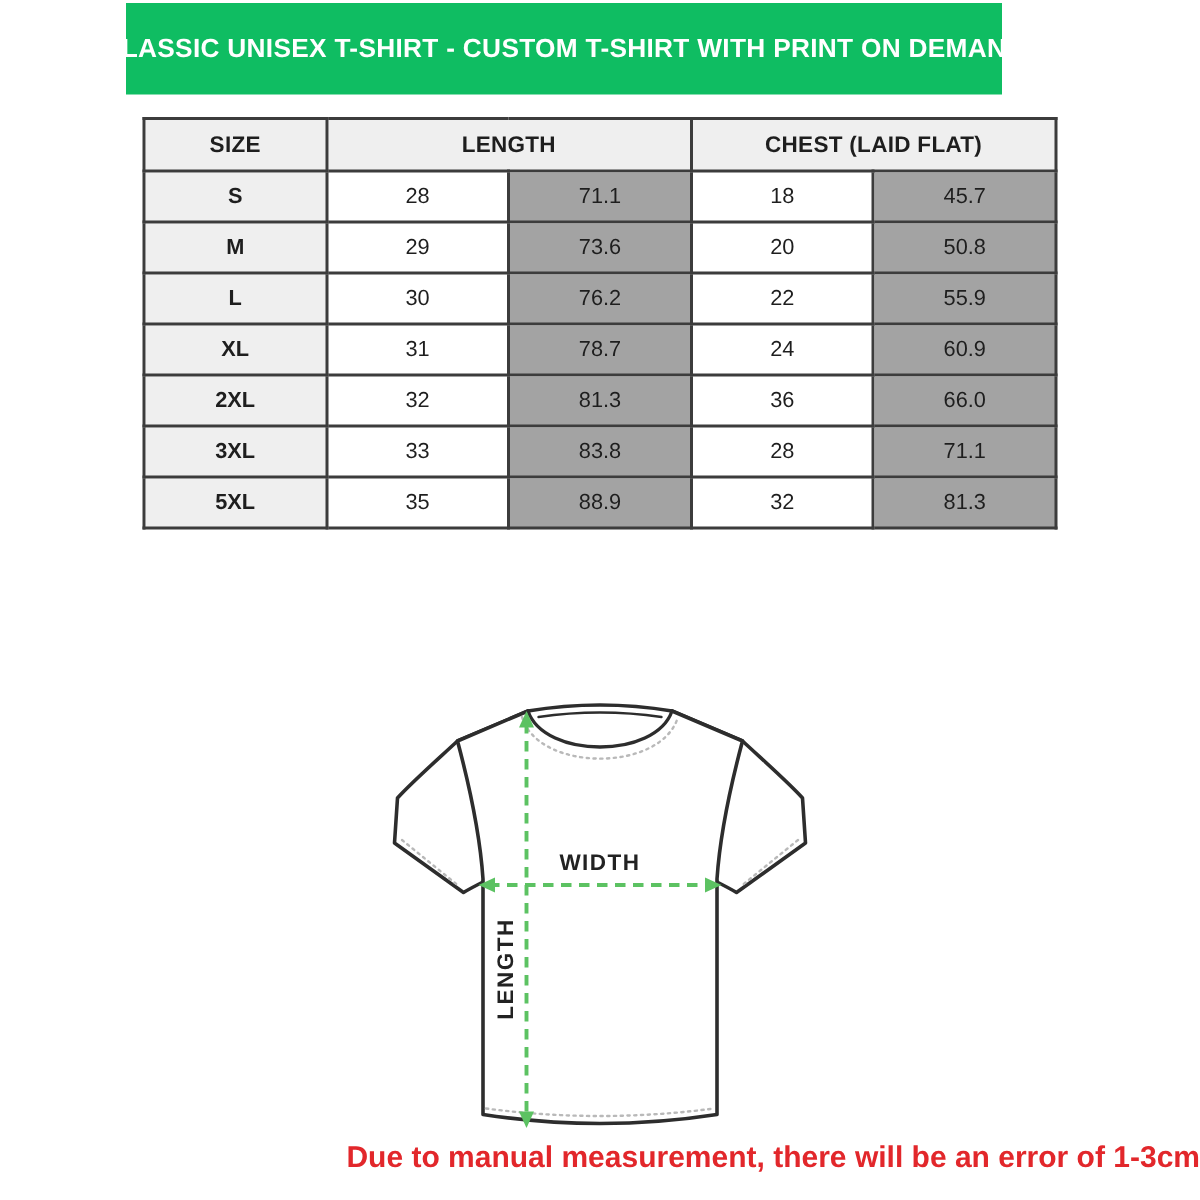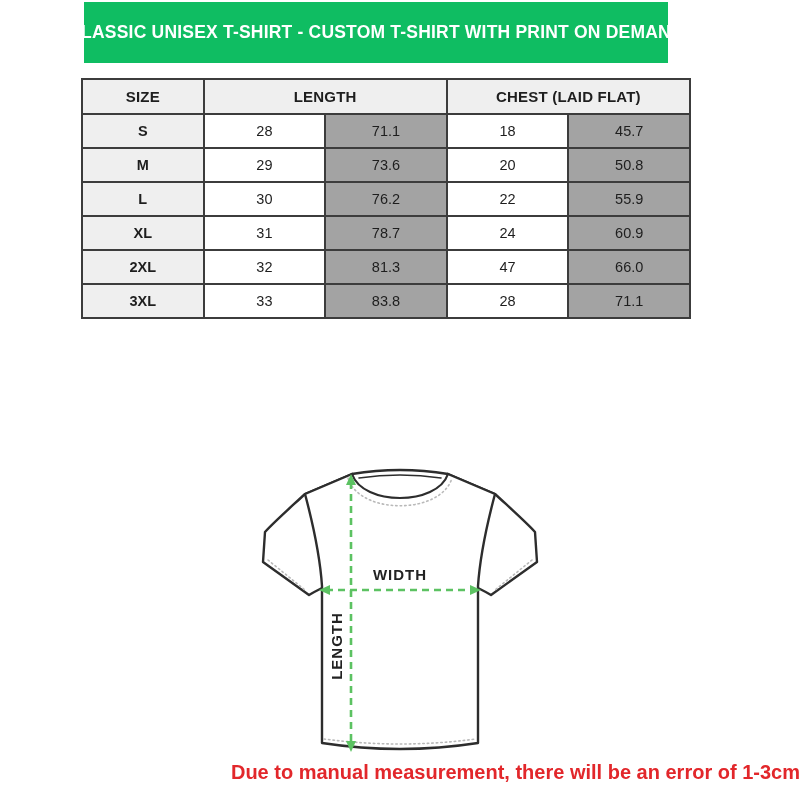--- a/index.html
+++ b/index.html
@@ -12,21 +12,21 @@
   .banner{
     position:absolute;left:84px;top:2px;width:584px;height:61px;
     background:#0fbd62;display:flex;align-items:center;justify-content:center;
   }
   .banner span{
     color:#ffffff;font-weight:700;font-size:17.5px;letter-spacing:.2px;
     white-space:nowrap;
   }
   
   table.size-chart{
-    position:absolute;left:81px;top:78px;width:610px;
+    position:absolute;left:95px;top:78px;width:610px;
     border-collapse:collapse;table-layout:fixed;
   }
   .size-chart th,.size-chart td{
     border:2px solid #3c3c3c;text-align:center;vertical-align:middle;
     padding:0;color:#1e1e1e;overflow:hidden;
   }
   .size-chart thead th{
     height:33px;background:#efefef;font-weight:700;font-size:15px;letter-spacing:.2px;
   }
   .size-chart tbody td{height:32px;font-size:14.5px;font-weight:500;background:#ffffff;}
@@ -98,29 +98,36 @@
       <td class="c-size">XL</td>
       <td class="c-in">31</td>
       <td class="c-cm">78.7</td>
       <td class="c-in">24</td>
       <td class="c-cm">60.9</td>
     </tr>
     <tr>
       <td class="c-size">2XL</td>
       <td class="c-in">32</td>
       <td class="c-cm">81.3</td>
-      <td class="c-in">47</td>
+      <td class="c-in">36</td>
       <td class="c-cm">66.0</td>
     </tr>
     <tr>
       <td class="c-size">3XL</td>
       <td class="c-in">33</td>
       <td class="c-cm">83.8</td>
       <td class="c-in">28</td>
       <td class="c-cm">71.1</td>
+    </tr>
+    <tr>
+      <td class="c-size">5XL</td>
+      <td class="c-in">35</td>
+      <td class="c-cm">88.9</td>
+      <td class="c-in">32</td>
+      <td class="c-cm">81.3</td>
     </tr>
   </tbody>
 </table>
 
 <div class="diagram">
   <svg viewBox="0 0 288 292" xmlns="http://www.w3.org/2000/svg">
 
     <path class="outline" d="M96,6 L49,26 C35,39 18,54 9,64 L7,94 L53,127 C58,124 62,122 66,120 Z"></path>
     <path class="outline" d="M192,6 L239,26 C253,39 270,54 279,64 L281,94 L235,127 C230,124 226,122 222,120 Z"></path>
 

